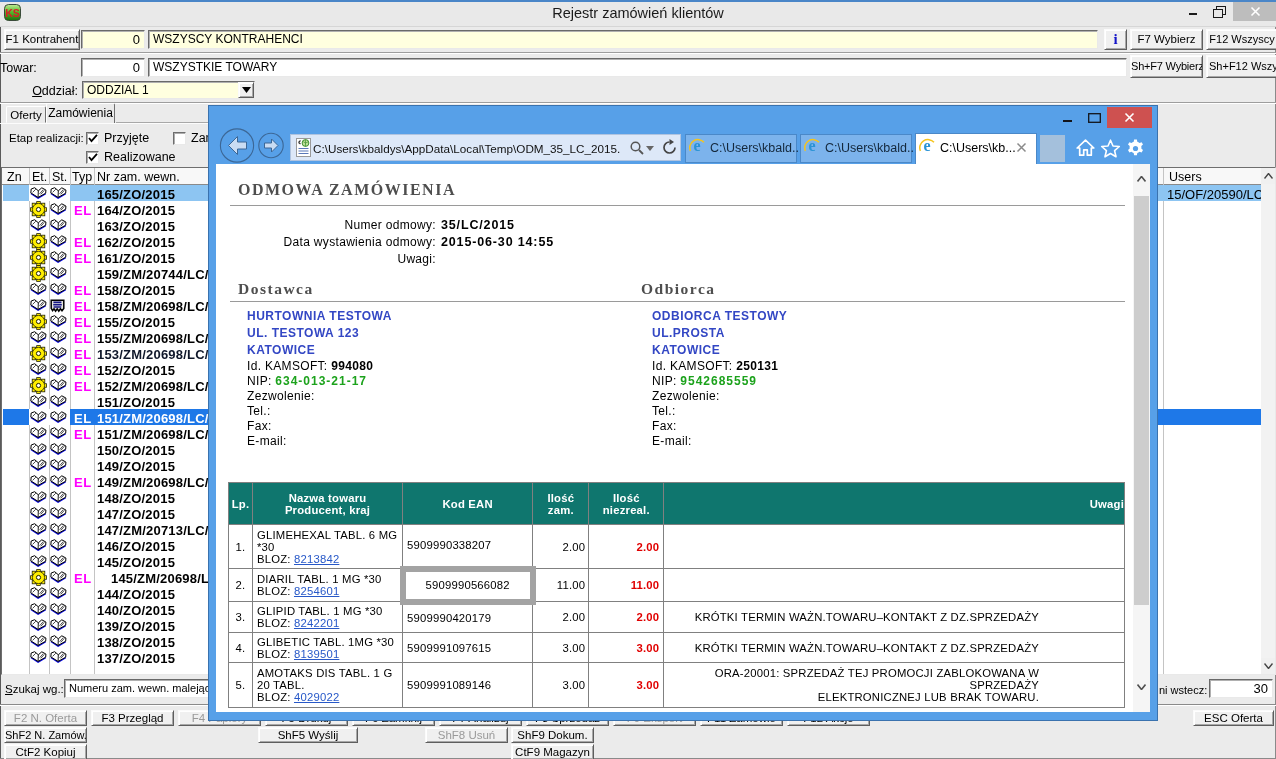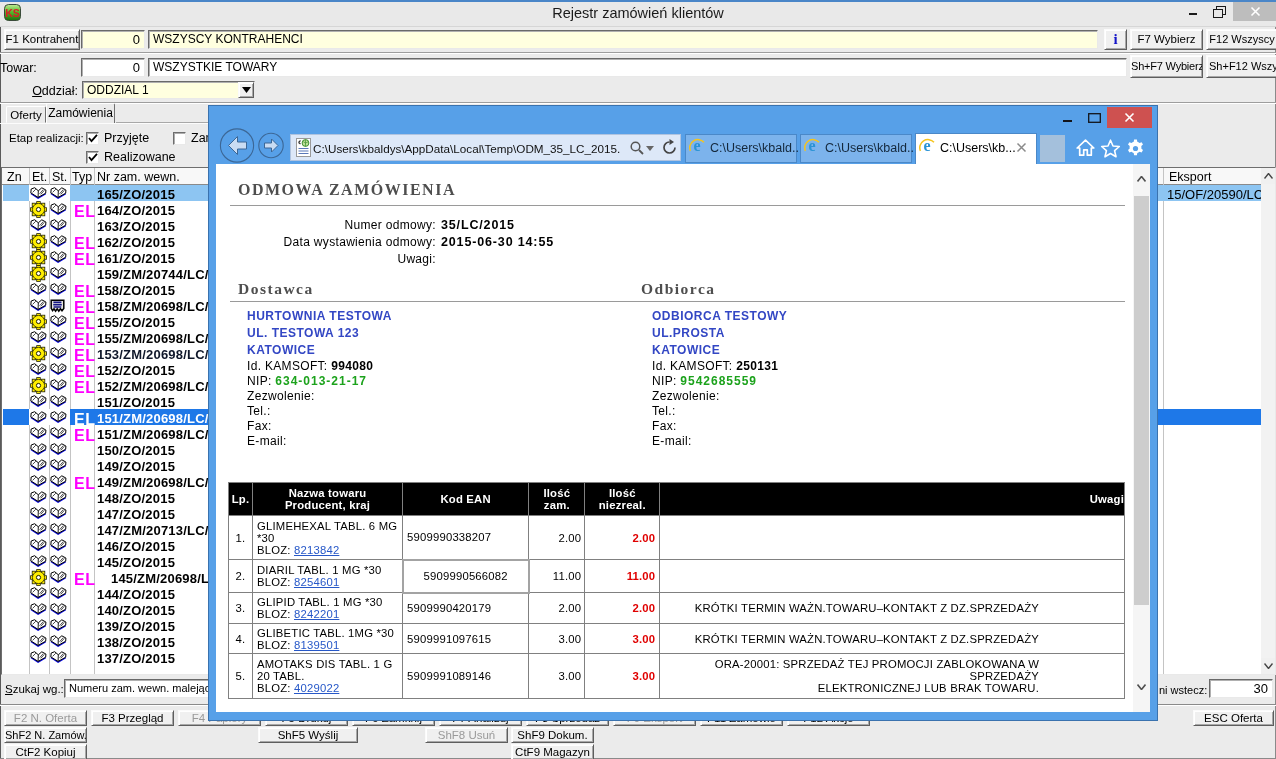--- a/index.html
+++ b/index.html
@@ -2,21 +2,21 @@
 <html><head><meta charset="utf-8">
 <style>
 * { margin:0; padding:0; box-sizing:border-box; }
 html,body { width:1276px; height:759px; overflow:hidden; }
 body { font-family:"Liberation Sans", sans-serif; background:#ebebeb; position:relative; font-size:13px; color:#000; }
 .abs { position:absolute; }
 .btn { background:#f0f0f0; border:1px solid; border-color:#fbfbfb #5e5e5e #5e5e5e #fbfbfb; box-shadow: inset 1px 1px 0 #ffffff, inset -1px -1px 0 #a8a8a8; text-align:center; color:#000; font-size:11.5px; white-space:nowrap; overflow:hidden; }
 .btn.gray { color:#9a9a9a; }
 .sunk { background:#fff; border:1px solid; border-color:#696969 #e9e9e9 #e9e9e9 #696969; box-shadow: inset 1px 1px 0 #b0b0b0; }
 .yel { background:#ffffdf; }
-.elx { font-weight:bold; font-size:16px; letter-spacing:0.5px; }
+.elx { font-weight:bold; font-size:13px; letter-spacing:0.5px; }
 .num { font-weight:bold; font-size:13px; letter-spacing:0.2px; white-space:nowrap; }
 .lbl { font-size:12.5px; white-space:nowrap; }
 .doc { font-size:12px; letter-spacing:0.32px; }
 .cb { width:13px; height:13px; background:#fff; border:1px solid; border-color:#6e6e6e #e9e9e9 #e9e9e9 #6e6e6e; box-shadow: inset 1px 1px 0 #adadad; }
 </style></head>
 <body>
 
 <div class="abs" style="left:0;top:0;width:1276px;height:2px;background:#4a86c8"></div>
 <div class="abs" style="left:0;top:2px;width:1276px;height:25px;background:#e9e9e9;border-bottom:1px solid #d6d6d6"></div>
 
@@ -616,21 +616,21 @@
 <svg class="abs" style="left:50px;top:651px" width="17" height="13" viewBox="0 0 17 13">
 <path d="M0.9 6.3 L8.1 11.0 L15.7 6.6" fill="none" stroke="#0000e0" stroke-width="1.5"></path>
 <path d="M0.8 5.9 L1.2 2.0 L4.7 0.7 L8.3 3.8 L11.8 0.8 L15.9 3.0 L15.7 6.2 L8.1 10.4 Z" fill="#ffffff" stroke="#000" stroke-width="1"></path>
 <path d="M8.3 3.8 L8.1 10.4" stroke="#000" stroke-width="0.9" fill="none"></path>
 <path d="M2.6 5.4 L5.8 2.2" stroke="#000" stroke-width="0.7" fill="none"></path>
 <path d="M9.6 6.8 L13.2 2.6 M10.8 7.4 L14.4 3.2" stroke="#000" stroke-width="0.7" fill="none"></path>
 </svg>
 <div class="abs num" style="left:97px;top:651px;color:#000">137/ZO/2015</div>
 
 <div class="abs" style="left:1163px;top:168px;width:1px;height:506px;background:#c4c4c4"></div>
-<div class="abs lbl" style="left:1169px;top:170px">Eksport</div>
+<div class="abs lbl" style="left:1169px;top:170px">Users</div>
 <div class="abs" style="left:1158px;top:185px;width:103px;height:16px;background:#8dc5f2"></div>
 <div class="abs" style="left:1167px;top:187px;font-size:13px;white-space:nowrap;overflow:hidden;width:94px">15/OF/20590/LC/</div>
 <div class="abs" style="left:1158px;top:409px;width:103px;height:16px;background:#1e78e8"></div>
 
 <div class="abs" style="left:1261px;top:168px;width:14px;height:506px;background:#f2f2f2"></div>
 <div class="abs" style="left:1261px;top:168px;width:14px;height:16px;background:#f0f0f0"></div>
 <svg class="abs" style="left:1264px;top:173px" width="9" height="6" viewBox="0 0 9 6">
     <path d="M0.5 5.5 L4.5 0.5 L8.5 5.5" fill="none" stroke="#444" stroke-width="1.4"></path>
   </svg>
 <div class="abs" style="left:1261px;top:658px;width:14px;height:16px;background:#f0f0f0"></div>
@@ -776,41 +776,41 @@
 <table class="abs" style="left:228px;top:482px;width:897px;border-collapse:collapse;font-size:11.3px;letter-spacing:0.2px;font-family:'Liberation Sans',sans-serif" cellspacing="0">
 <colgroup>
       <col style="width:24px">
       <col style="width:150px">
       <col style="width:90px">
       <col style="width:56px">
       <col style="width:75px">
       <col>
     </colgroup>
 <tbody>
-      <tr style="background:#000000;color:#fff;font-weight:bold;height:33px">
+      <tr style="background:#0f766e;color:#fff;font-weight:bold;height:42px">
 <td style="border:1px solid #808080;text-align:center">Lp.</td>
 <td style="border:1px solid #808080;text-align:center">Nazwa towaru<br>Producent, kraj</td>
 <td style="border:1px solid #808080;text-align:center">Kod EAN</td>
 <td style="border:1px solid #808080;text-align:center">Ilość<br>zam.</td>
 <td style="border:1px solid #808080;text-align:center">Ilość<br>niezreal.</td>
 <td style="border:1px solid #808080;text-align:right">Uwagi</td>
 </tr>
 
 <tr style="height:44px">
 <td style="border:1px solid #808080;text-align:center">1.</td>
 <td style="border:1px solid #808080;padding:2px 4px">GLIMEHEXAL TABL. 6 MG *30<br>BLOZ: <span style="color:#2758c8;text-decoration:underline">8213842</span></td>
 <td style="border:1px solid #808080;padding:2px 4px">5909990338207</td>
 <td style="border:1px solid #808080;text-align:right;padding:2px 3px">2.00</td>
 <td style="border:1px solid #808080;text-align:right;padding:2px 4px;color:#e00000;font-weight:bold">2.00</td>
 <td style="border:1px solid #808080;text-align:right;padding:2px 85px 2px 4px"></td>
 </tr>
 <tr style="height:33px">
 <td style="border:1px solid #808080;text-align:center">2.</td>
 <td style="border:1px solid #808080;padding:2px 4px">DIARIL TABL. 1 MG *30<br>BLOZ: <span style="color:#2758c8;text-decoration:underline">8254601</span></td>
-<td style="border:2px solid #a3a3a3;padding:2px 20px">5909990566082</td>
+<td style="border:6px solid #a3a3a3;padding:2px 20px">5909990566082</td>
 <td style="border:1px solid #808080;text-align:right;padding:2px 3px">11.00</td>
 <td style="border:1px solid #808080;text-align:right;padding:2px 4px;color:#e00000;font-weight:bold">11.00</td>
 <td style="border:1px solid #808080;text-align:right;padding:2px 85px 2px 4px"></td>
 </tr>
 <tr style="height:31px">
 <td style="border:1px solid #808080;text-align:center">3.</td>
 <td style="border:1px solid #808080;padding:2px 4px">GLIPID TABL. 1 MG *30<br>BLOZ: <span style="color:#2758c8;text-decoration:underline">8242201</span></td>
 <td style="border:1px solid #808080;padding:2px 4px">5909990420179</td>
 <td style="border:1px solid #808080;text-align:right;padding:2px 3px">2.00</td>
 <td style="border:1px solid #808080;text-align:right;padding:2px 4px;color:#e00000;font-weight:bold">2.00</td>

